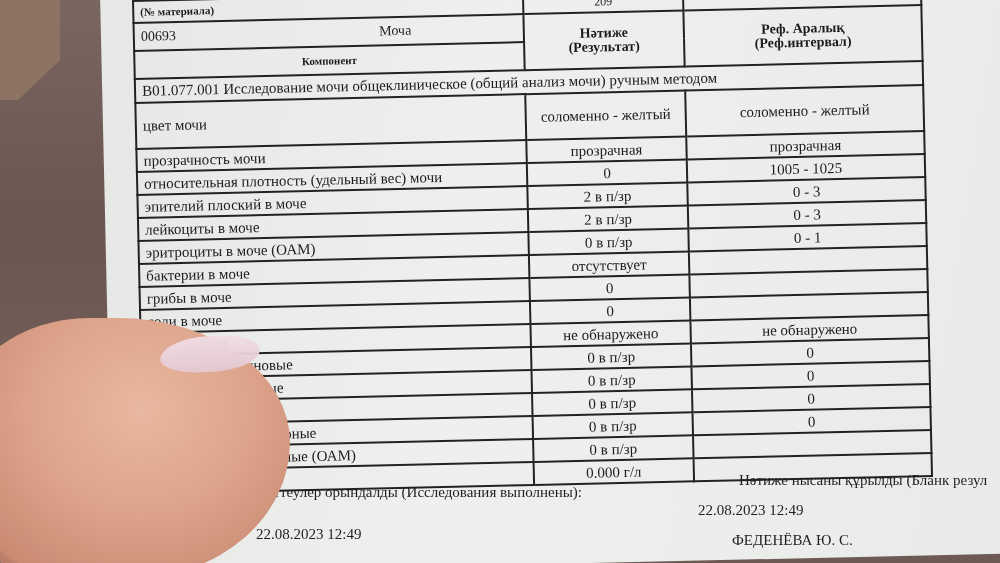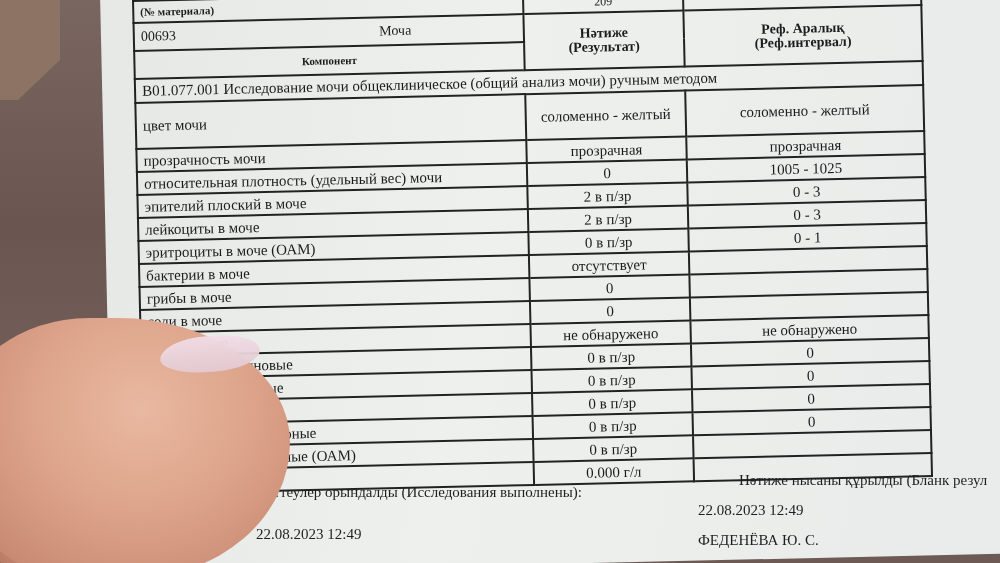--- a/index.html
+++ b/index.html
@@ -180,17 +180,17 @@
       <td class="c3"></td>
     </tr>
   </tbody>
     </table>
 </div>
 
 <div class="footer" style="left:252px; top:484px;">Зерттеулер орындалды (Исследования выполнены):</div>
 <div class="footer b" style="left:256px; top:526px;">22.08.2023 12:49</div>
 <div class="footer" style="left:695px; top:472px;margin-left:44px;">Нәтиже нысаны құрылды (Бланк резул</div>
 <div class="footer b" style="left:698px; top:502px;">22.08.2023 12:49</div>
-<div class="footer b" style="left:698px; top:532px;">ФЕДЕНЁВА Ю. С.</div>
+<div class="footer b" style="left:732px; top:532px;">ФЕДЕНЁВА Ю. С.</div>
 
 <div class="finger-lower"></div>
 <div class="finger"></div>
 <div class="nail"></div>
 
 </body></html>

